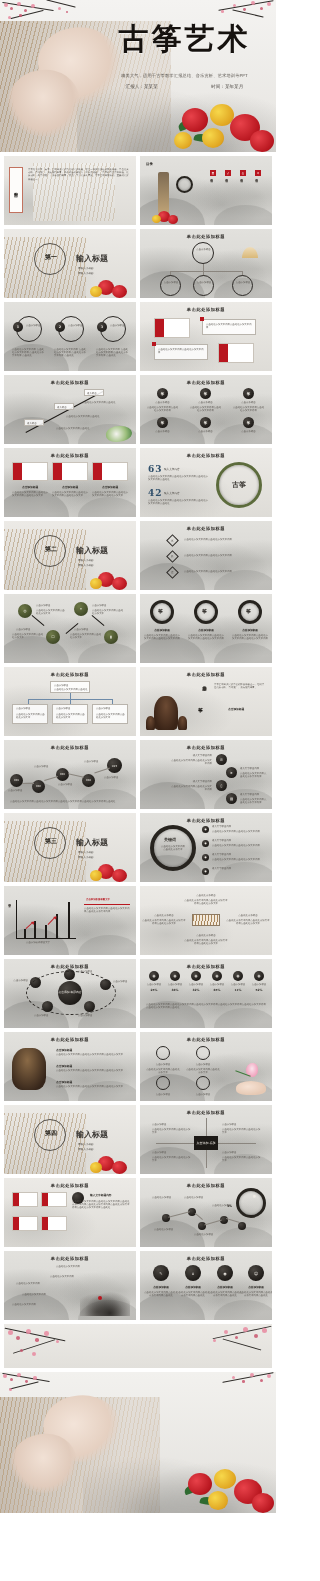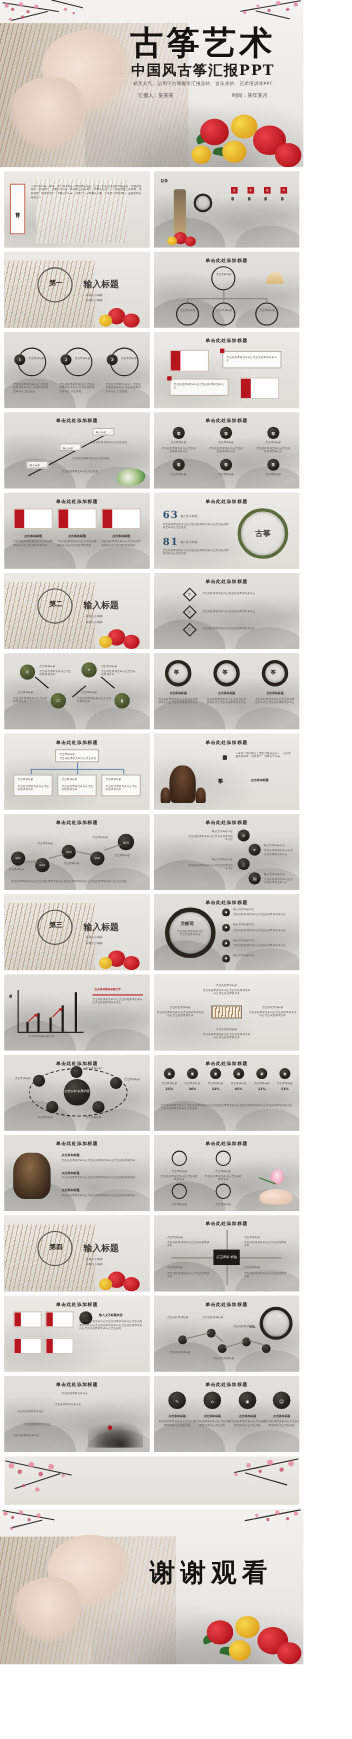--- a/index.html
+++ b/index.html
@@ -222,21 +222,20 @@
       <div class="leaf" style="left:22px;top:40px;width:18px;height:8px;transform:rotate(12deg);"></div>
       <div class="peony r" style="left:10px;top:14px;width:26px;height:24px;"></div>
       <div class="peony y" style="left:38px;top:10px;width:24px;height:22px;"></div>
       <div class="peony r" style="left:58px;top:20px;width:30px;height:27px;"></div>
       <div class="peony y" style="left:30px;top:34px;width:22px;height:20px;"></div>
       <div class="peony r" style="left:78px;top:36px;width:24px;height:22px;"></div>
       <div class="peony y" style="left:2px;top:38px;width:18px;height:17px;"></div>
     </div>
 
     <div class="cover-title glyph">古筝艺术</div>
-    <div class="cover-sub glyph">中国风古筝汇报PPT</div>
     <div class="cover-desc">精美大气，适用于古筝教学汇报总结、音乐赏析、艺术培训等PPT</div>
     <div class="cover-meta">
       <span>
         <span>汇报人：</span><span>某某某</span>
       </span>
       <span>
         <span>时间：</span><span>某年某月</span>
       </span>
     </div>
   </div>
@@ -439,21 +438,21 @@
         <div class="blk tiny" style="left:88px;top:43px;width:36px;">点击此处添加文本内容点击此处添加文本内容点击此处添加文本</div>
       </div>
 
       <div class="slide light">
         <div class="sl-title">单击此处添加标题</div>
         <div class="ink-ring green" style="right:10px;top:14px;width:46px;height:46px;"></div>
         <div class="blk glyph" style="right:26px;top:32px;font-size:7px;">古筝</div>
         <div class="bignum" style="left:8px;top:16px;">63</div>
         <div class="blk tiny2" style="left:24px;top:20px;">输入文字内容</div>
         <div class="blk tiny" style="left:8px;top:27px;width:62px;">点击此处添加文本内容点击此处添加文本内容点击此处添加文本内容点击此处</div>
-        <div class="bignum" style="left:8px;top:40px;">81</div>
+        <div class="bignum" style="left:8px;top:40px;">42</div>
         <div class="blk tiny2" style="left:24px;top:44px;">输入文字内容</div>
         <div class="blk tiny" style="left:8px;top:51px;width:62px;">点击此处添加文本内容点击此处添加文本内容点击此处添加文本内容点击此处</div>
       </div>
     </div>
 
     <div class="row">
       <div class="slide light">
         <div class="photo" style="position:absolute;left:0;bottom:0;width:62%;height:88%;
              background:repeating-linear-gradient(102deg,rgba(172,146,110,.55) 0 1px,rgba(255,255,255,0) 1px 4px),
              linear-gradient(#e9e6e1,#d6d2cb);"></div>
@@ -935,16 +934,15 @@
     <div style="position:absolute;right:0;bottom:0;width:96px;height:52px;">
       <div class="leaf" style="left:4px;top:24px;width:15px;height:8px;transform:rotate(-20deg);"></div>
       <div class="leaf" style="left:20px;top:36px;width:17px;height:8px;transform:rotate(12deg);"></div>
       <div class="peony r" style="left:8px;top:12px;width:24px;height:22px;"></div>
       <div class="peony y" style="left:34px;top:8px;width:22px;height:20px;"></div>
       <div class="peony r" style="left:54px;top:18px;width:28px;height:25px;"></div>
       <div class="peony y" style="left:28px;top:30px;width:20px;height:19px;"></div>
       <div class="peony r" style="left:72px;top:32px;width:22px;height:20px;"></div>
     </div>
 
-    <div class="ending-title glyph">谢谢观看</div>
   </div>
 
 </div>
 
 </body></html>

